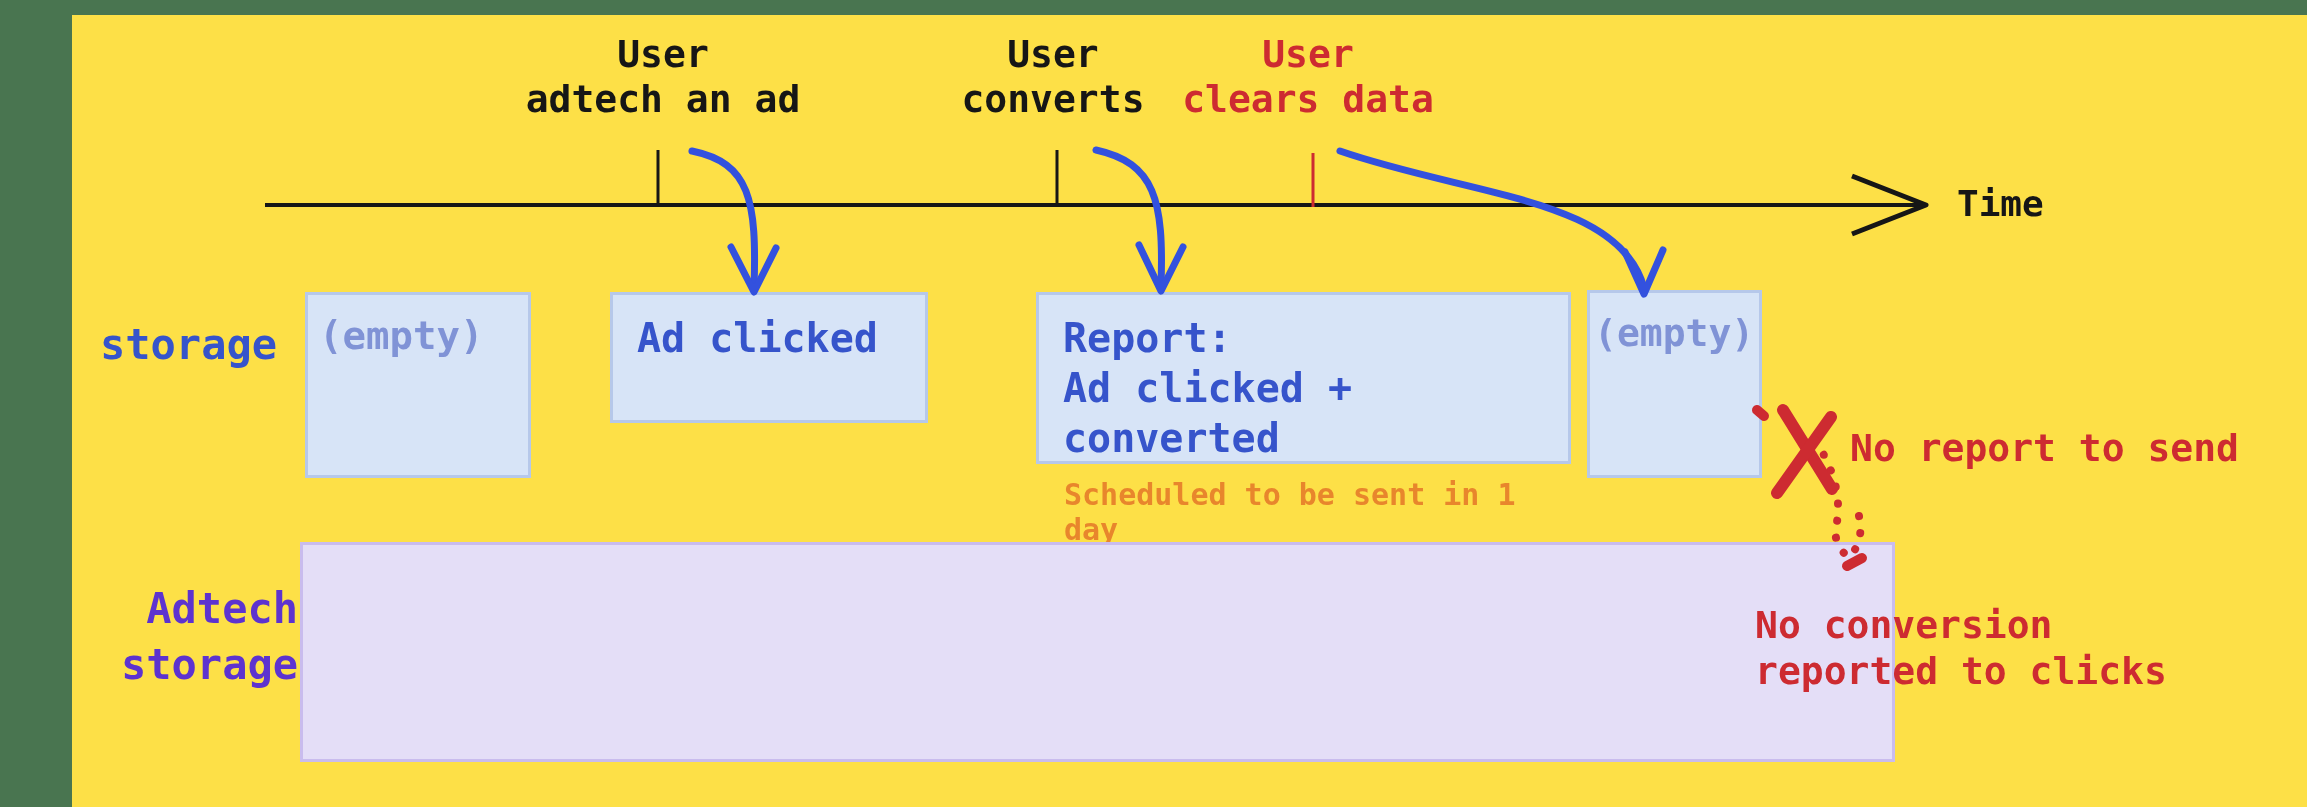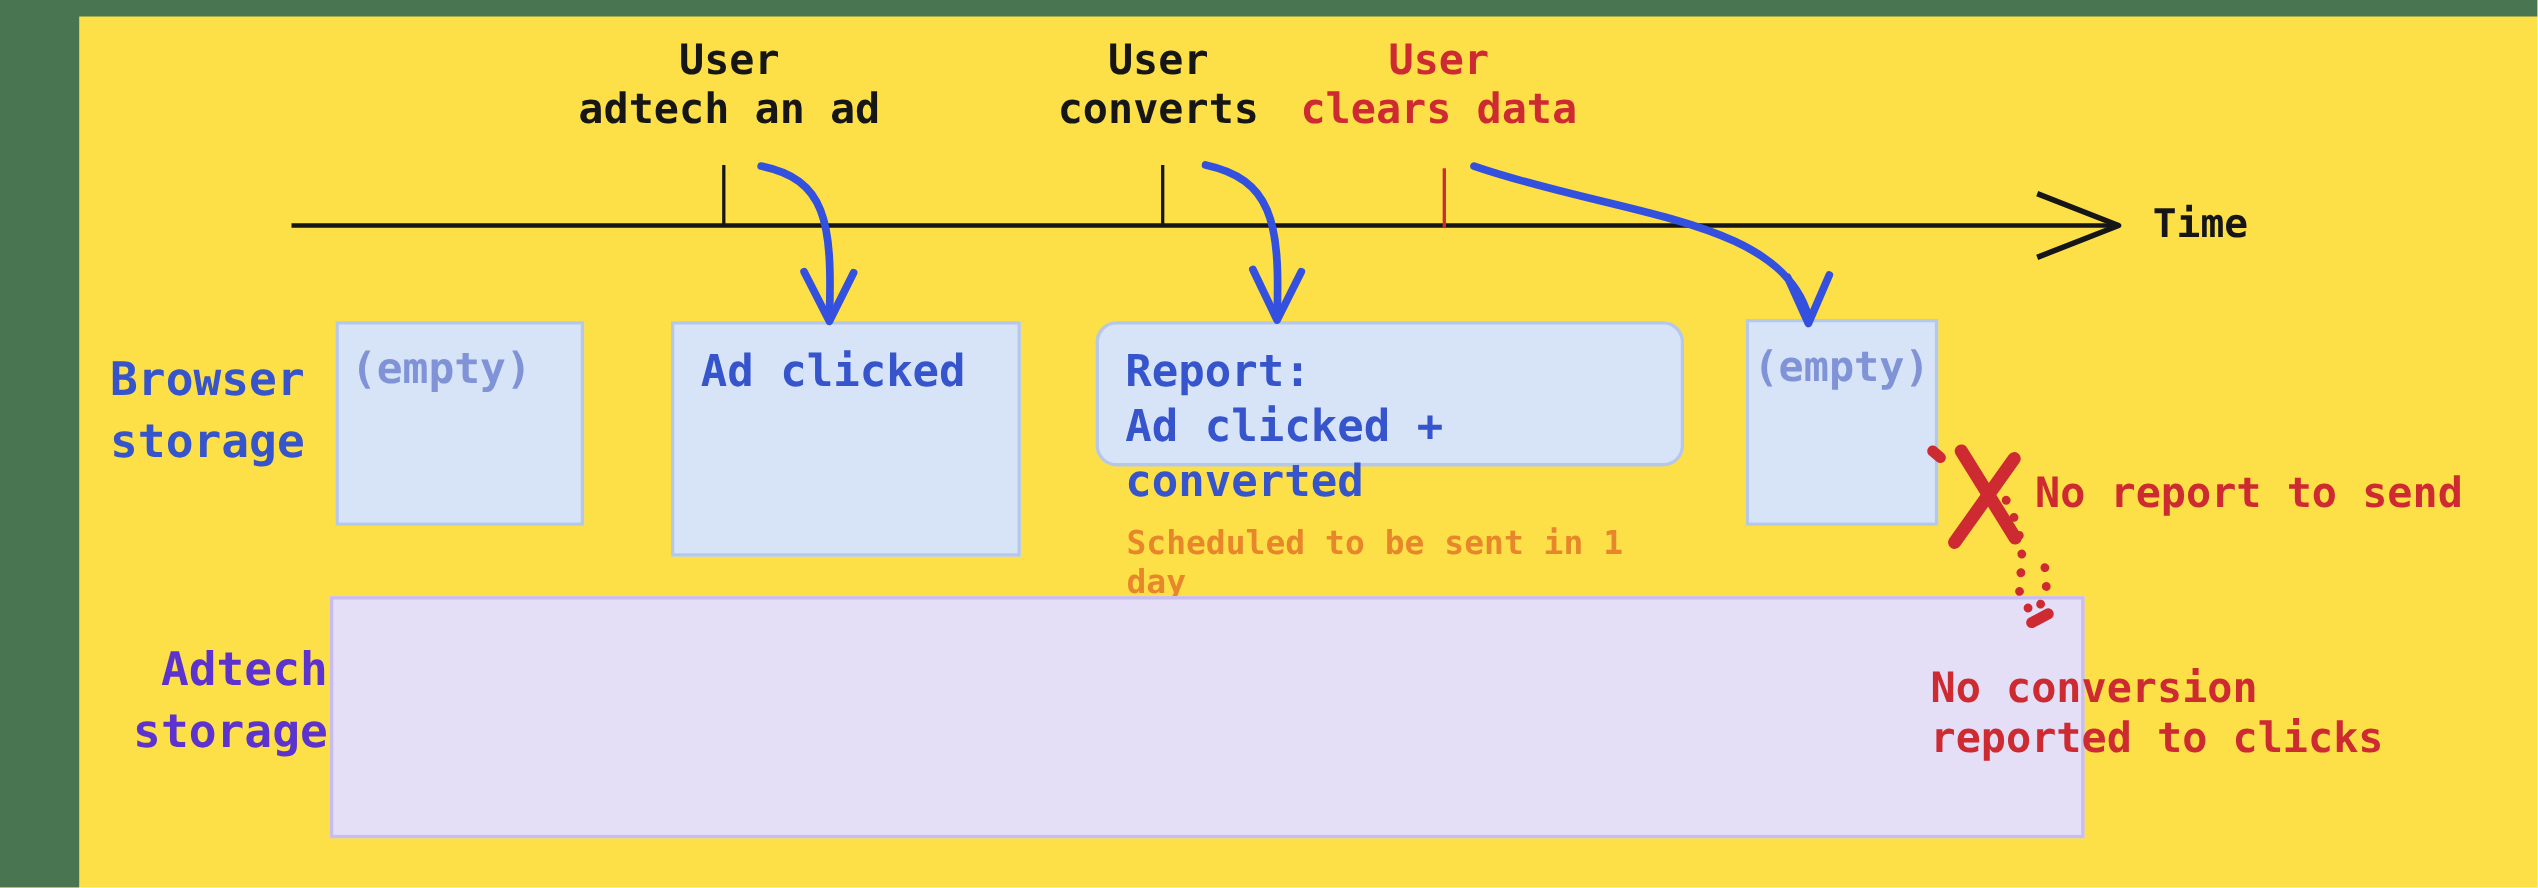--- a/index.html
+++ b/index.html
@@ -50,35 +50,34 @@
     <div>converts</div>
   </div>
   <div class="abs event-label red" style="left:1308px;top:32px;">
     <div>User</div>
     <div>clears data</div>
   </div>
 
   <div class="abs time-label" style="left:1957px;top:183px;">Time</div>
 
   <div class="abs row-label blue" style="left:100px;top:317px;">
-    <div>Browser</div>
     <div>storage</div>
   </div>
   <div class="abs row-label purple" style="left:121px;top:581px;">
     <div>Adtech</div>
     <div>storage</div>
   </div>
 
   <div class="sbox" style="left:305px;top:292px;width:226px;height:186px;">
     <div class="empty-text">(empty)</div>
   </div>
-  <div class="sbox" style="left:610px;top:292px;width:318px;height:214px;">
+  <div class="sbox" style="left:610px;top:292px;width:318px;height:131px;">
     <div class="blue-text">Ad clicked</div>
   </div>
-  <div class="sbox" style="left:996px;top:292px;width:535px;height:132px;border-radius:19px;">
+  <div class="sbox" style="left:1036px;top:292px;width:535px;height:172px;">
     <div class="blue-text">Report:</div>
     <div class="blue-text" style="padding-top:0;">Ad clicked + converted</div>
     <div class="report-note">Scheduled to be sent in 1 day</div>
   </div>
   <div class="sbox" style="left:1587px;top:290px;width:175px;height:188px;">
     <div class="empty-text" style="padding-left:4px;font-size:38px;">(empty)</div>
   </div>
 
   <div class="adtech-box" style="left:300px;top:542px;width:1595px;height:220px;"></div>
 

